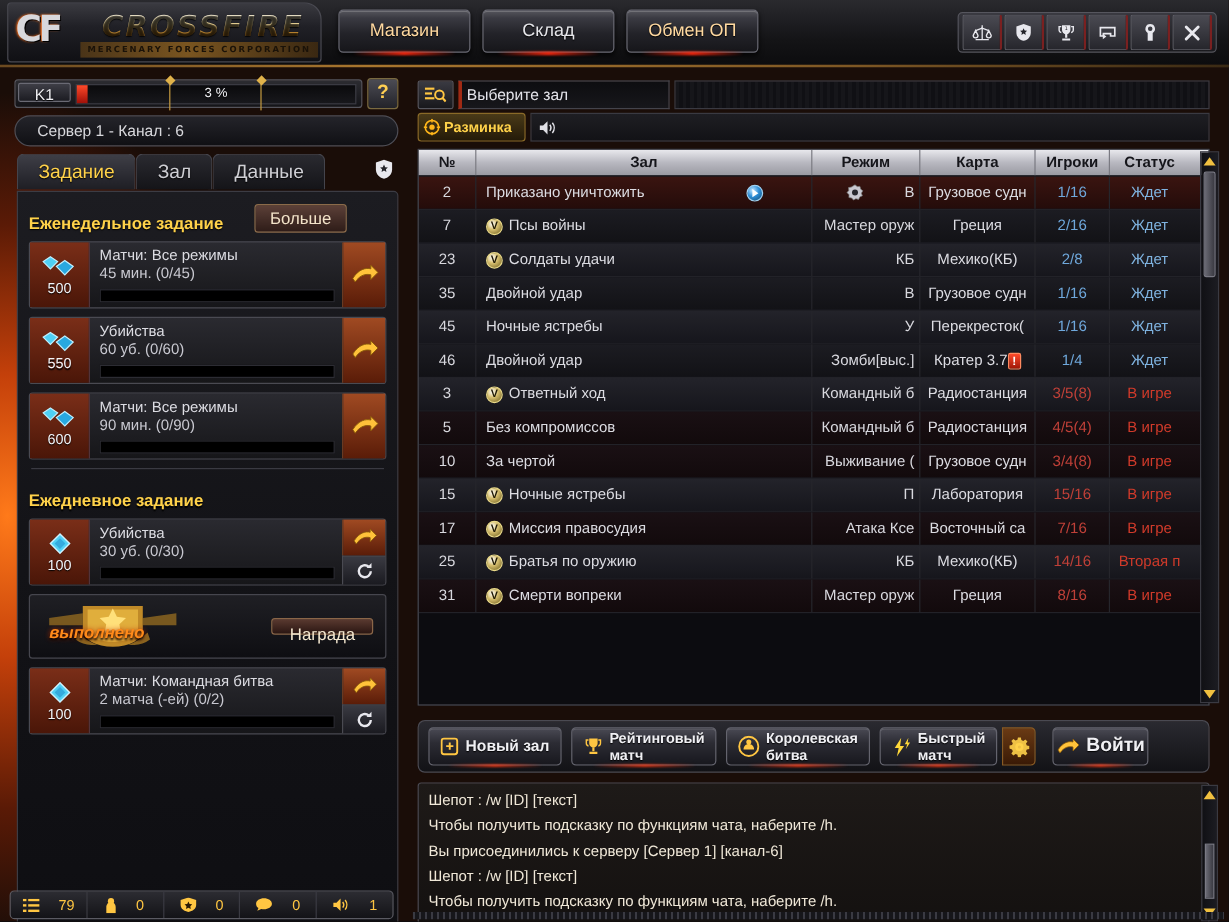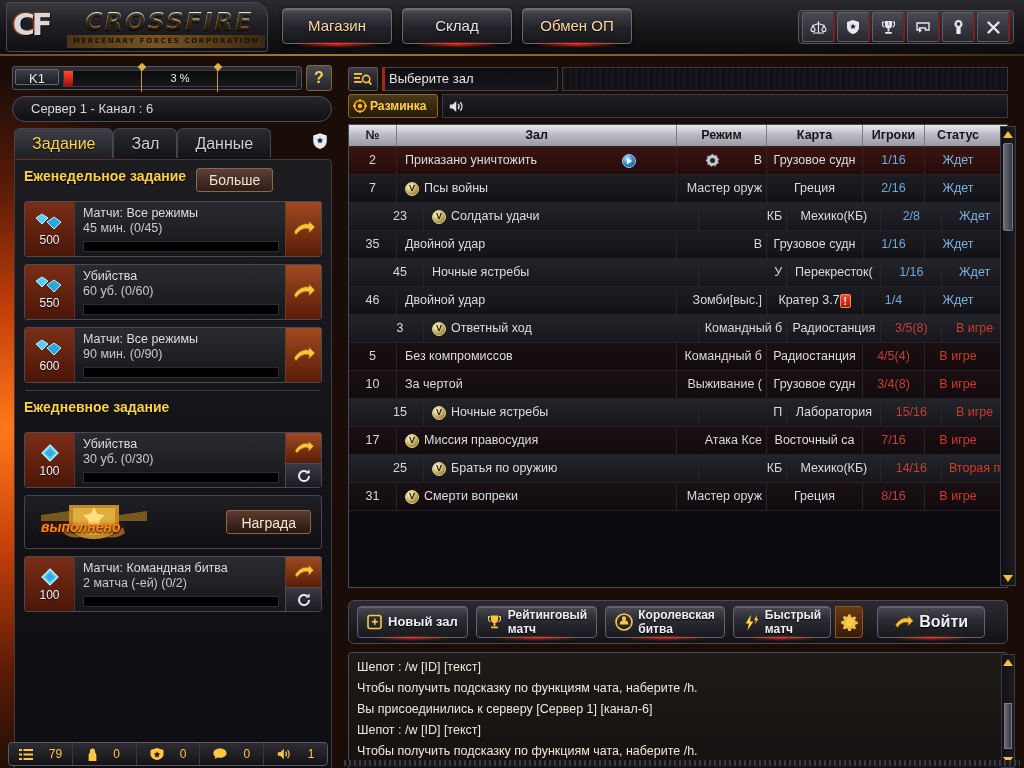--- a/index.html
+++ b/index.html
@@ -163,25 +163,25 @@
   }
   .questpanel {
     position:absolute; left: 14px; top: 101px; width: 318px; height: 630px;
     background: linear-gradient(180deg,#1c1c21 0%,#131317 50%,#0e0e12 100%);
     border:1px solid #3c3c44;
     border-radius: 0 4px 4px 4px;
     padding: 8px 9px;
   }
   .q-head {
     position:relative; height: 26px; margin-bottom: 7px;
-    display:flex; align-items:flex-start;
+    display:flex; align-items:flex-end;
   }
   .q-head .ttl { color:#ffd24a; font-size:14px; font-weight:bold; text-shadow:0 1px 1px #000; }
   .more-btn {
-    margin-left: 10px; height: 24px; padding: 0 12px;
+    margin-left: 26px; height: 24px; padding: 0 12px;
     background: linear-gradient(180deg,#5c4038,#2e1c18);
     border:1px solid #8a6a4a; border-radius:3px;
     color:#f2e2c8; font-size:14px; line-height:22px; cursor:pointer;
   }
   .q-card {
     position:relative; height: 56px; margin-bottom: 7px;
     background: linear-gradient(180deg,#2a2a30,#161619);
     border:1px solid #4a4a52; border-radius:3px;
     display:flex;
   }
@@ -223,21 +223,21 @@
     border:1px solid #46464e; border-radius:3px;
     display:flex; align-items:center; padding: 0 10px;
   }
   .medal { position:relative; width: 120px; height: 46px; }
   .medal .done {
     position:absolute; left: 6px; top: 20px;
     color:#ff8a1a; font-size:14px; font-weight:bold; font-style:italic;
     text-shadow: 0 1px 2px #000, 0 0 4px #c03000;
   }
   .reward-btn {
-    margin-left: auto; height: 24px; padding: 0 14px;
+    margin-left: auto; height: 14px; padding: 0 14px;
     background: linear-gradient(180deg,#5a3a30,#2a1612);
     border:1px solid #8a6648; border-radius:3px;
     color:#f4e8d0; font-size:14px; line-height:24px; cursor:pointer;
   }
   .statusbar {
     position:absolute; left: 8px; bottom: 2px; width: 320px; height: 24px;
     background: linear-gradient(180deg,#2c2c32,#131317);
     border:1px solid #5a5a62; border-radius: 4px;
     display:flex; align-items:center;
   }
@@ -296,21 +296,21 @@
   .c-room { width: 280px; }
   .c-mode { width: 90px; }
   .c-map { width: 96px; }
   .c-pl { width: 62px; }
   .c-st { width: 66px; border-right:none; }
   .tbody { position:relative; height: 440px; overflow:hidden; }
   .tr { display:flex; height: 28px; border-bottom:1px solid #222228; }
   .tr.sel { background: linear-gradient(180deg,#3a1410,#240c0a); }
   .tr.waiting { background: linear-gradient(180deg,#1c1c22,#121216); }
   .tr.ingame  { background: linear-gradient(180deg,#1a1014,#120a0c); }
-  .tr.ingame-alt { background: linear-gradient(180deg,#23232a,#16161c); padding-left: 28px; }
+  .tr.ingame-alt { background: linear-gradient(180deg,#23232a,#16161c); }
   .td { font-size:12.5px; line-height:27px; border-right:1px solid #26262c;
     overflow:hidden; white-space:nowrap; }
   .td.c-no { text-align:center; color:#d8d8de; }
   .td.c-room { padding-left: 8px; color:#dcdce2; position:relative; display:flex; align-items:center; gap:5px;}
   .td.c-mode { text-align:right; padding-right:4px; color:#d8d8de; position:relative; }
   .td.c-map { text-align:center; color:#dcdce2; position:relative; }
   .td.c-pl { text-align:center; }
   .td.c-st { text-align:center; border-right:none; }
   .pl-wait { color:#6fa8dc; }
   .pl-ing  { color:#c04038; }
@@ -935,21 +935,21 @@
           </svg>
         <span class="lbl two" style="white-space:pre-line">Быстрый
 матч</span>
       </div>
       <div class="act-gear">
         <svg width="17" height="17" viewBox="0 0 18 18">
             <path d="M9 5.4A3.6 3.6 0 1 0 9 12.6 3.6 3.6 0 0 0 9 5.4zm0 2.2a1.4 1.4 0 1 1 0 2.8 1.4 1.4 0 0 1 0-2.8z" fill="#ffd24a"></path>
             <path d="M7.7.6h2.6l.4 2.3 1.7.7 1.9-1.3 1.8 1.8-1.3 1.9.7 1.7 2.3.4v2.6l-2.3.4-.7 1.7 1.3 1.9-1.8 1.8-1.9-1.3-1.7.7-.4 2.3H7.7l-.4-2.3-1.7-.7-1.9 1.3-1.8-1.8 1.3-1.9-.7-1.7L.2 10.3V7.7l2.3-.4.7-1.7-1.3-1.9 1.8-1.8 1.9 1.3 1.7-.7z" fill="#ffd24a" opacity=".9"></path>
           </svg>
       </div>
-      <div class="act" style="margin-left:6px;padding:0 16px">
+      <div class="act" style="margin-left:6px;padding:0 2px">
         <svg width="20" height="15" viewBox="0 0 24 18">
             <path d="M2 12 C7 4 13 3 17 4 L17 1 23 7 17 13 L17 9 C13 8 8 9 4 15z" fill="#ffc23a" stroke="#8a5a0a" stroke-width=".8"></path>
           </svg>
         <span class="lbl" style="font-size:16px">Войти</span>
       </div>
     </div>
 
     <div class="chatbox" id="chatbox">
         <div class="chatline">Шепот : /w [ID] [текст]</div>
         <div class="chatline">Чтобы получить подсказку по функциям чата, наберите /h.</div>

